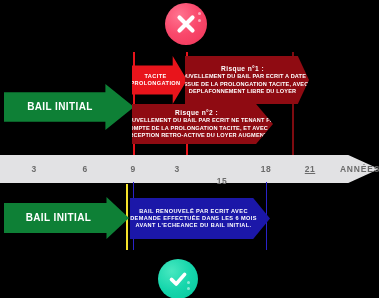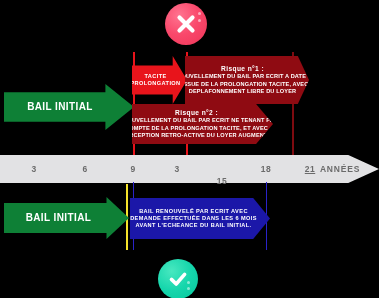--- a/index.html
+++ b/index.html
@@ -123,21 +123,21 @@
 
   <div class="arrow a-axis axis-band"></div>
   <div class="axis-ticks">
     <span class="tick" style="left:34px;">3</span>
     <span class="tick" style="left:85px;">6</span>
     <span class="tick" style="left:133px;">9</span>
     <span class="tick" style="left:177px;">3</span>
     <span class="tick" style="left:222px;margin-top:24px;">15</span>
     <span class="tick" style="left:266px;text-align:right;">18</span>
     <span class="tick" style="left:310px;text-decoration:underline;">21</span>
-    <span class="tick unit" style="left:340px;">ANNÉES</span>
+    <span class="tick unit" style="left:360px;">ANNÉES</span>
   </div>
 
   <div class="vline vyellow" style="left:126px;top:184px;height:66px;"></div>
   <div class="vline vblue" style="left:133px;top:182px;height:68px;"></div>
   <div class="vline vblue" style="left:266px;top:182px;height:68px;"></div>
 
   <div class="arrow a-green2" style="left:4px;top:197px;width:125px;height:42px;">
     <span class="txt t-bail" style="margin-right:16px;">BAIL INITIAL</span>
   </div>
 

